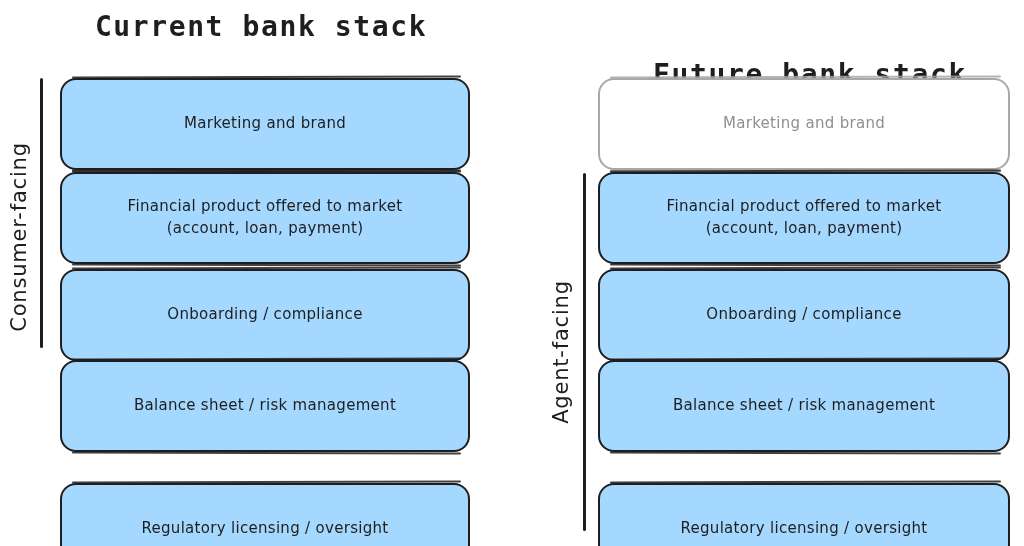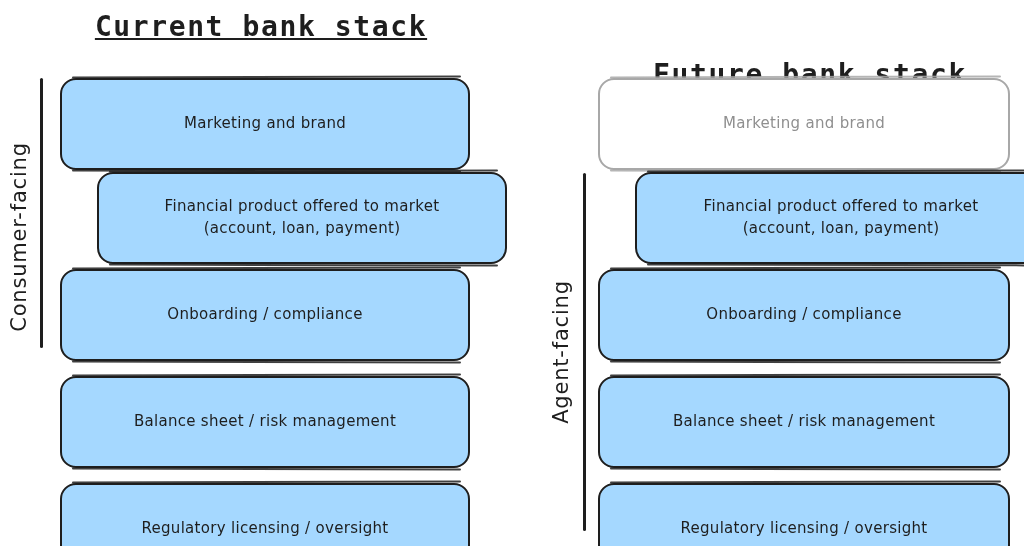--- a/index.html
+++ b/index.html
@@ -27,21 +27,21 @@
     position: absolute;
     top: 10px;
     font-family: "DejaVu Sans Mono", monospace;
     font-weight: 700;
     font-size: 28px;
     letter-spacing: 1.6px;
     text-align: center;
     color: var(--text);
     white-space: nowrap;
   }
-  .stack-title.left  { left: 0;   width: 522px; text-decoration: underline; }
+  .stack-title.left  { left: 0;   width: 522px; }
   .stack-title.right { left: 588px; width: 444px; margin-top: 48px; }
 
   
   .box {
     position: absolute;
     height: 92px;
     border: 2.2px solid var(--stroke);
     border-radius: 16px;
     background: var(--fill);
     display: flex;
@@ -67,23 +67,23 @@
     background: var(--stroke);
     border-radius: 2px;
     opacity: 0.85;
   }
   .box::before { top: -4px; transform: rotate(-0.15deg); }
   .box::after  { bottom: -4px; transform: rotate(0.12deg); }
 
   .box.col-left  { left: 60px;  width: 410px; }
   .box.col-right { left: 598px; width: 412px; }
   .box.row-0 { top: 78px; }
-  .box.row-1 { top: 172px; margin-left: 37px; }
+  .box.row-1 { top: 172px; }
   .box.row-2 { top: 269px; }
-  .box.row-3 { top: 376px; }
+  .box.row-3 { top: 360px; }
   .box.row-4 { top: 453px; margin-top: 30px; }
 
   .box.muted {
     background: var(--bg);
     border-color: var(--muted-stroke);
   }
   .box.muted .box-label { color: var(--muted-text); }
   .box.muted::before, .box.muted::after { background: var(--muted-stroke); }
 
   

